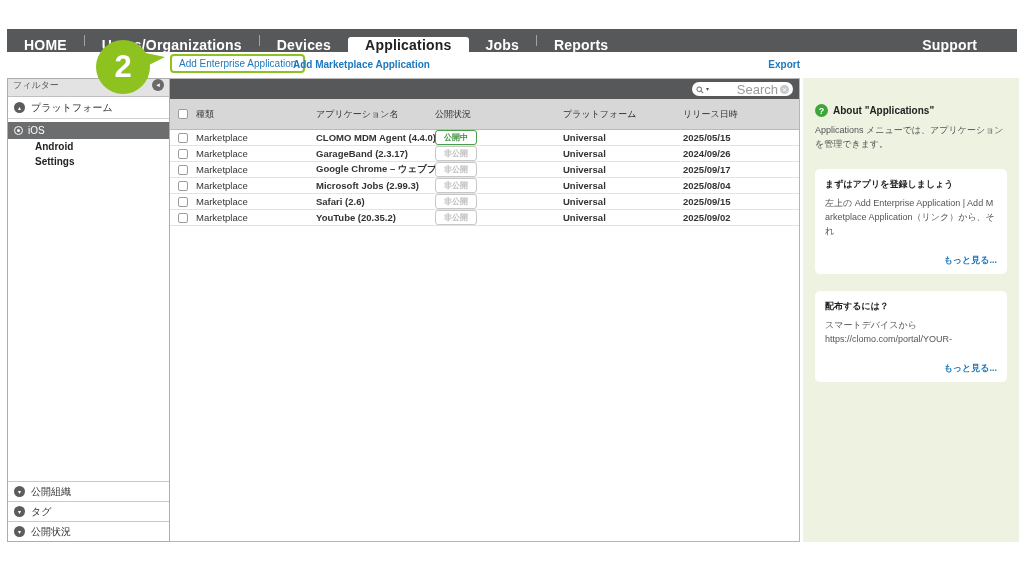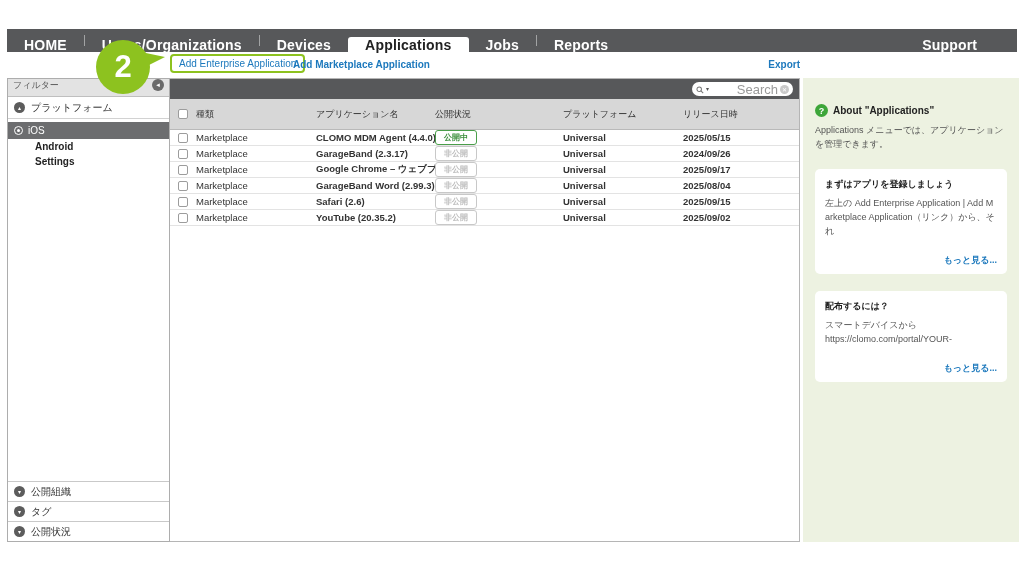--- a/index.html
+++ b/index.html
@@ -237,21 +237,21 @@
       <div class="c-name">Google Chrome – ウェブブ...</div>
       <div class="c-status"><span class="badge badge-off">非公開</span></div>
       <div class="c-plat">Universal</div>
       <div class="c-date">2025/09/17</div>
     </div>
     <div class="trow">
       <div class="c-chk">
           <span class="chk"></span>
         </div>
       <div class="c-type">Marketplace</div>
-      <div class="c-name">GarageBand Word (2.99.3)</div>
+      <div class="c-name">Microsoft Jobs (2.99.3)</div>
       <div class="c-status"><span class="badge badge-off">非公開</span></div>
       <div class="c-plat">Universal</div>
       <div class="c-date">2025/08/04</div>
     </div>
     <div class="trow">
       <div class="c-chk">
           <span class="chk"></span>
         </div>
       <div class="c-type">Marketplace</div>
       <div class="c-name">Safari (2.6)</div>

